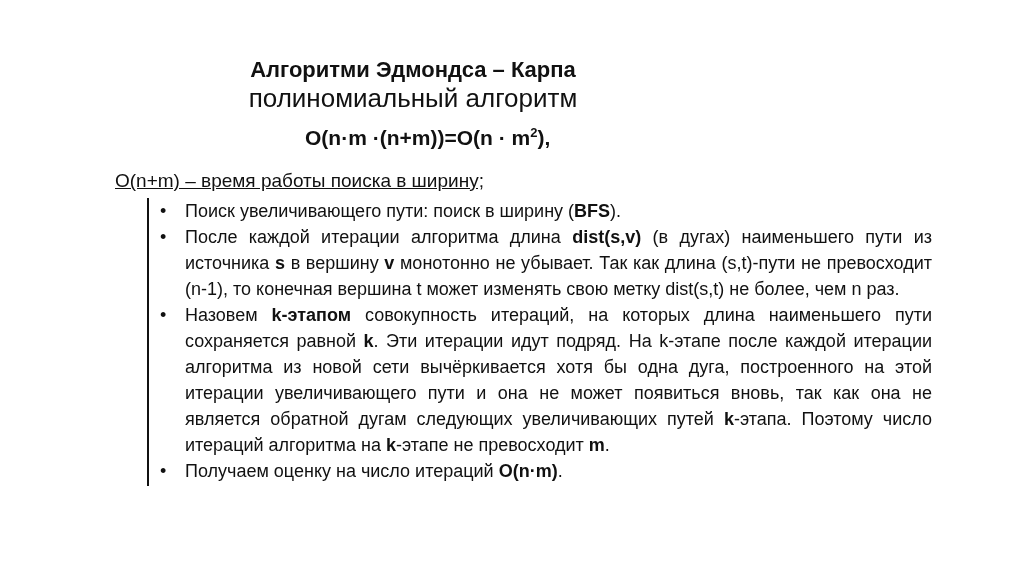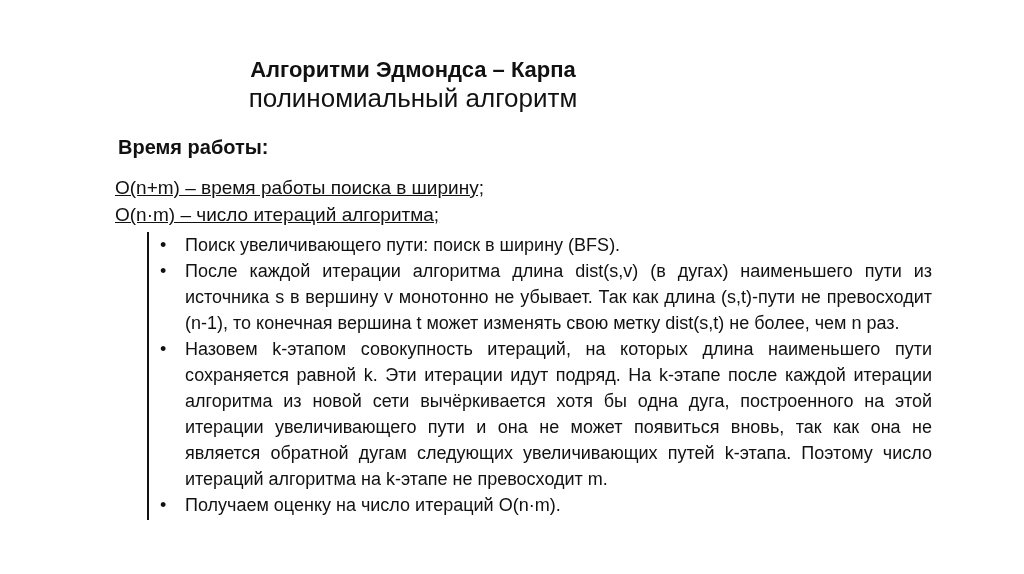--- a/index.html
+++ b/index.html
@@ -28,46 +28,45 @@
     position:relative;
     padding-left:36px;
     font-size:18px;line-height:26px;
     text-align:justify;
   }
   ul.bullets li::before{
     content:"•";
     position:absolute;left:11px;top:0;
     font-size:18px;
   }
-  ul.bullets li b{font-weight:normal;}
+  ul.bullets li b{font-weight:bold;}
   .logo{
     position:absolute;right:10px;bottom:6px;
     display:flex;align-items:flex-end;gap:4px;
   }
   .logo .logo-text{
     font-size:15px;font-weight:bold;letter-spacing:0.5px;
   }
   .logo svg{display:block;}
 </style>
 </head>
 <body>
 
 <div class="slide">
 
   <div class="hdr">
     <div class="title">Алгоритми Эдмондса – Карпа</div>
     <div class="subtitle">полиномиальный алгоритм</div>
   </div>
 
-  <div class="runtime-label">Время работы:</div>
 
+  <div class="formula"><span>O(n·m ·(n+m))=O(n · m</span><sup>2</sup><span>),</span></div>
 
   <div class="cx-wrap">
     <div class="cx-line">O(n+m) – время работы поиска в ширину;</div>
-    <div class="cx-line">O(n·m) – число итераций алгоритма;</div>
   </div>
 
   <ul class="bullets">
       <li><span>Поиск увеличивающего пути: поиск в ширину  (</span><b>BFS</b><span>).</span></li>
       <li><span>После каждой итерации алгоритма длина </span><b>dist(s,v)</b><span> (в дугах) наименьшего пути из источника </span><b>s</b><span> в вершину </span><b>v</b><span> монотонно не убывает. Так как длина (s,t)-пути не превосходит (n-1), то  конечная вершина t может изменять свою метку dist(s,t) не более, чем n раз.</span></li>
       <li><span>Назовем </span><b>k-этапом</b><span> совокупность итераций, на которых длина наименьшего пути сохраняется равной </span><b>k</b><span>. Эти итерации идут подряд. На k-этапе  после каждой итерации  алгоритма из новой сети вычёркивается хотя бы одна дуга, построенного на этой итерации увеличивающего пути и она не может появиться вновь, так как она не является обратной  дугам следующих увеличивающих путей </span><b>k</b><span>-этапа. Поэтому число итераций алгоритма на </span><b>k</b><span>-этапе  не превосходит </span><b>m</b><span>.</span></li>
       <li><span>Получаем оценку на число итераций </span><b>O(n·m)</b><span>.</span></li>
     </ul>
 
   <div class="logo">

